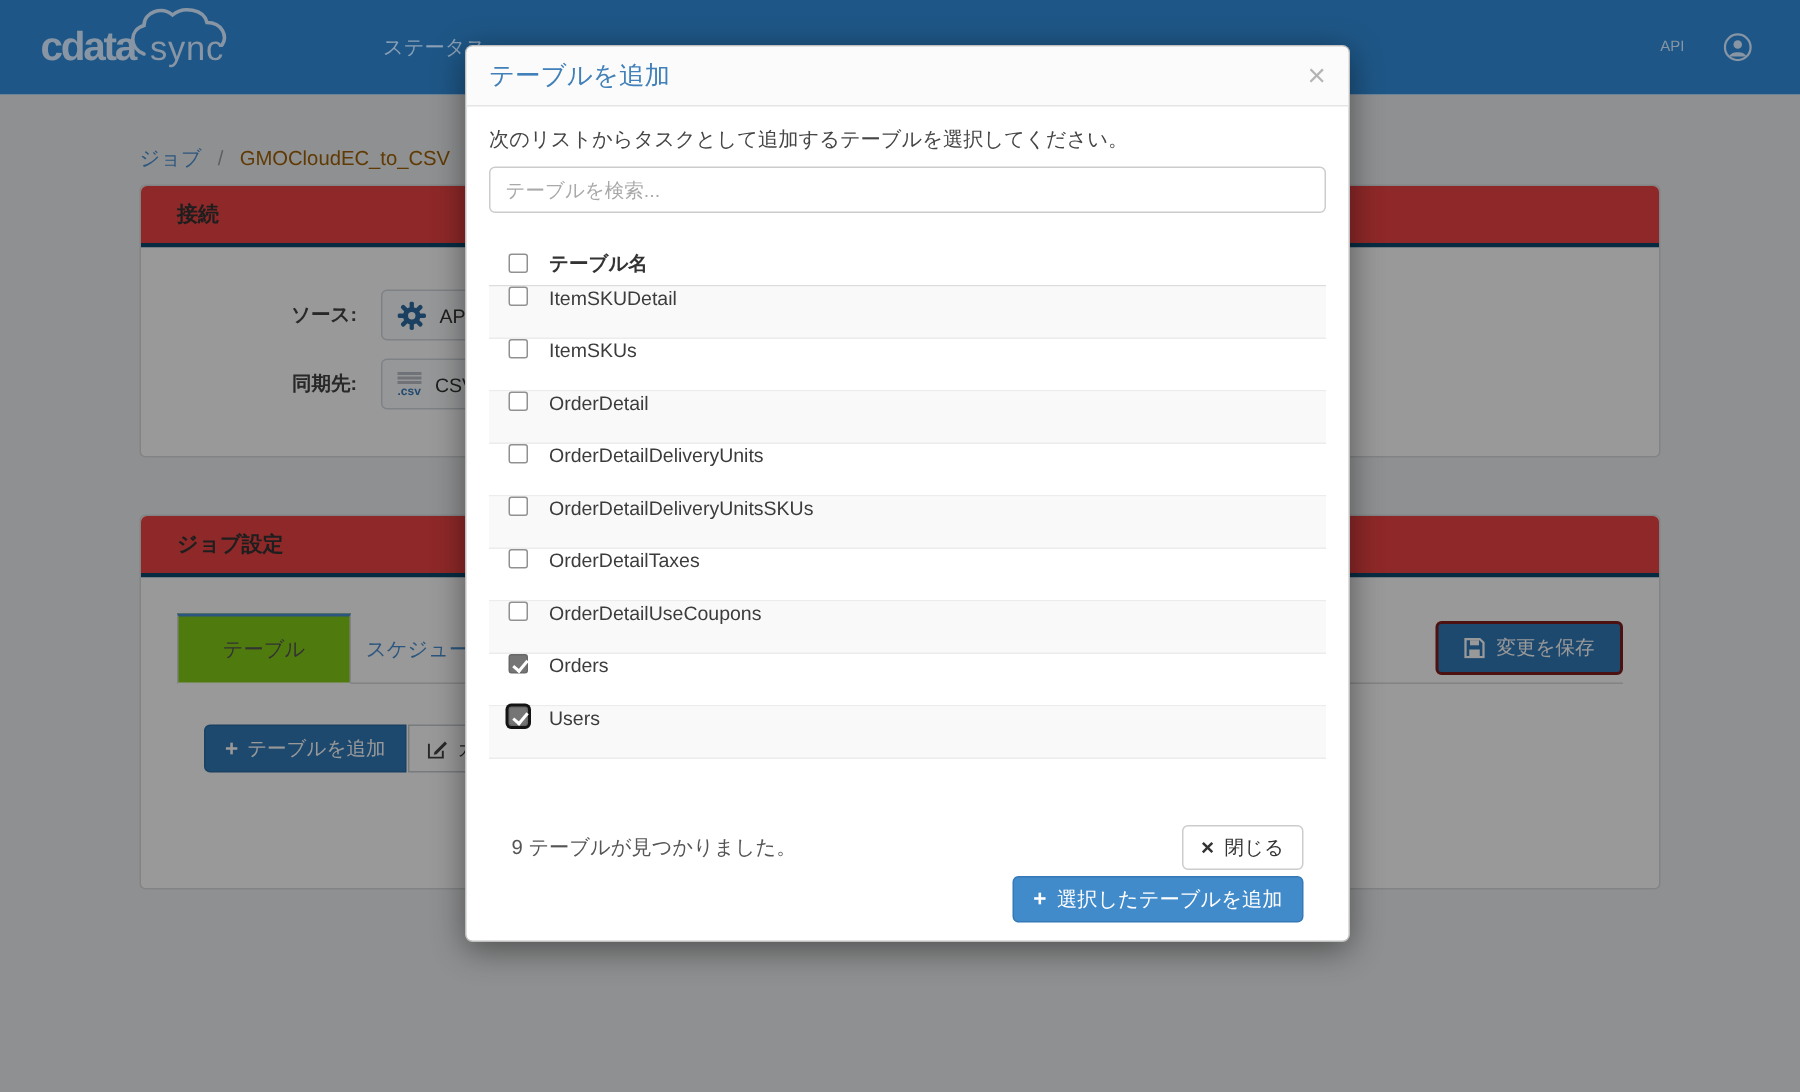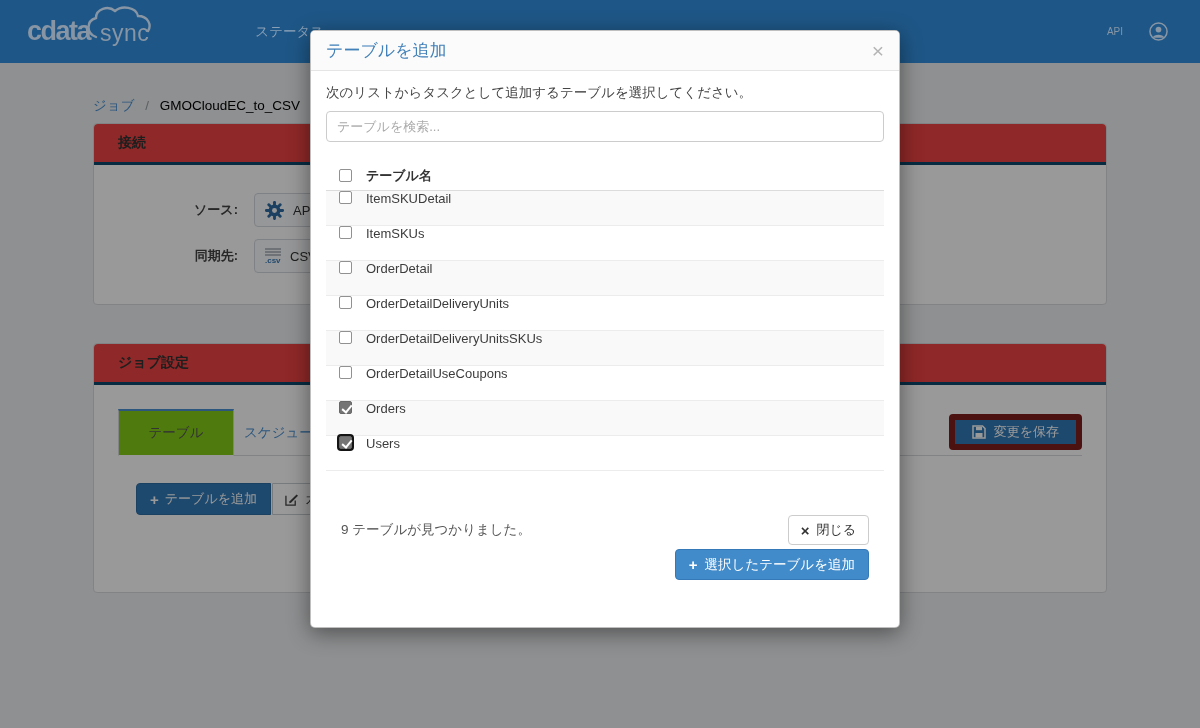--- a/index.html
+++ b/index.html
@@ -16,38 +16,38 @@
   .logo-cloud { position:absolute; left:-14px; top:-17px; }
   .nav-item { margin-left:78px; color:#8aa0b6; font-size:13.5px; cursor:pointer; }
   .nav-right { position:absolute; right:32px; display:flex; align-items:center; gap:26px; }
   .nav-api { color:#8795a4; font-size:10px; cursor:pointer; }
 
   
   .page { position:absolute; top:63px; left:0; right:0; bottom:0; padding:34px 93px 0; background:#eef0f2; }
   .breadcrumb { font-size:13.5px; height:17px; line-height:17px; }
   .bc-link { color:#4a90d2; cursor:pointer; }
   .bc-sep { color:#9aa0a6; margin:0 7px; }
-  .bc-cur { color:#000000; }
+  .bc-cur { color:#a16207; }
 
   .card { background:#fff; border:1px solid #d9dbde; border-radius:4px; }
   .card-header { padding:10px 24px; font-size:14px; font-weight:bold; color:#333; border-bottom:3px solid #0c4a6e; background:#ef4444; border-radius:4px 4px 0 0; }
   .card-conn { margin-top:9px; height:182px; }
   .conn-body { padding:28px 24px 0; }
   .conn-row { display:flex; align-items:center; margin-bottom:12px; }
   .conn-label { width:120px; text-align:right; margin-right:16px; font-weight:bold; font-size:13px; color:#444; }
   .conn-box { display:flex; align-items:center; gap:9px; width:210px; height:34px; padding:0 10px; border:1px solid #d3d8de; border-radius:4px; background:#fbfcfd; font-size:13px; color:#333; overflow:hidden; cursor:pointer; }
   .csv-glyph { font-size:8px; color:#3a7ab8; font-weight:bold; line-height:1; display:flex; flex-direction:column; gap:1px; }
   .csv-lines { display:block; width:16px; height:2px; background:#b9bfc6; box-shadow:0 3px 0 #b9bfc6, 0 -3px 0 #b9bfc6; margin:4px 0 3px; }
 
   .card-job { margin-top:38px; height:250px; }
   .job-body { padding:25px 24px 0; position:relative; }
   .tabbar { position:relative; height:46px; border-bottom:1px solid #d8dadc; }
   .tab-active { position:absolute; left:0; bottom:-1px; width:116px; height:47px; background:#84cc16; border:1px solid #d8dadc; border-top:2px solid #4a90d2; border-bottom:1px solid #fff; display:flex; align-items:center; justify-content:center; font-size:13.5px; color:#555; cursor:pointer; }
   .tab-link { position:absolute; left:126px; top:14px; color:#4a90d2; font-size:13.5px; cursor:pointer; white-space:nowrap; }
-  .save-btn { position:absolute; right:0; top:4px; height:36px; background:#337ab7; border:6px solid #7f1d1d; color:#fff; border-radius:4px; display:flex; align-items:center; gap:8px; padding:0 17px; font-size:13px; cursor:pointer; }
+  .save-btn { position:absolute; right:0; top:4px; height:36px; background:#337ab7; border:2px solid #7f1d1d; color:#fff; border-radius:4px; display:flex; align-items:center; gap:8px; padding:0 17px; font-size:13px; cursor:pointer; }
   .btn-row { margin:27px 0 0 18px; display:flex; gap:1px; }
   .btn-addtbl { height:32px; background:#337ab7; border:1px solid #2d6da3; color:#fff; border-radius:4px 0 0 4px; display:flex; align-items:center; gap:6px; padding:0 13px; font-size:13px; cursor:pointer; }
   .btn-custom { height:32px; width:158px; background:#fff; border:1px solid #c8cdd2; border-radius:0 4px 4px 0; display:flex; align-items:center; gap:7px; padding:0 12px; font-size:13px; color:#333; cursor:pointer; white-space:nowrap; overflow:hidden; }
   .plus-icon { font-weight:bold; font-size:15px; line-height:1; }
 
   
   .backdrop { position:absolute; top:63px; left:0; right:0; bottom:0; background:rgba(0,0,0,0.40); z-index:10; }
   .modal { position:absolute; left:310px; top:30px; width:590px; height:598px; background:#fff; border:1px solid rgba(0,0,0,0.25); border-radius:5px; box-shadow:0 5px 22px rgba(0,0,0,0.45); z-index:20; overflow:hidden; }
   .modal-header { height:40px; background:#fbfbfb; border-bottom:1px solid #e5e5e5; display:flex; align-items:center; padding:0 15px; }
   .modal-title { font-size:17px; color:#4180b8; }
@@ -201,20 +201,24 @@
             <div class="tbl-row">
               <span class="cb"></span>
               <span>OrderDetailDeliveryUnits</span>
             </div>
             <div class="tbl-row">
               <span class="cb"></span>
               <span>OrderDetailDeliveryUnitsSKUs</span>
             </div>
             <div class="tbl-row">
               <span class="cb"></span>
+              <span>OrderDetailTaxes</span>
+            </div>
+            <div class="tbl-row">
+              <span class="cb"></span>
               <span>OrderDetailUseCoupons</span>
             </div>
             <div class="tbl-row">
               <span class="cb checked"></span>
               <span>Orders</span>
             </div>
             <div class="tbl-row">
               <span class="cb checked focus"></span>
               <span>Users</span>
             </div>

